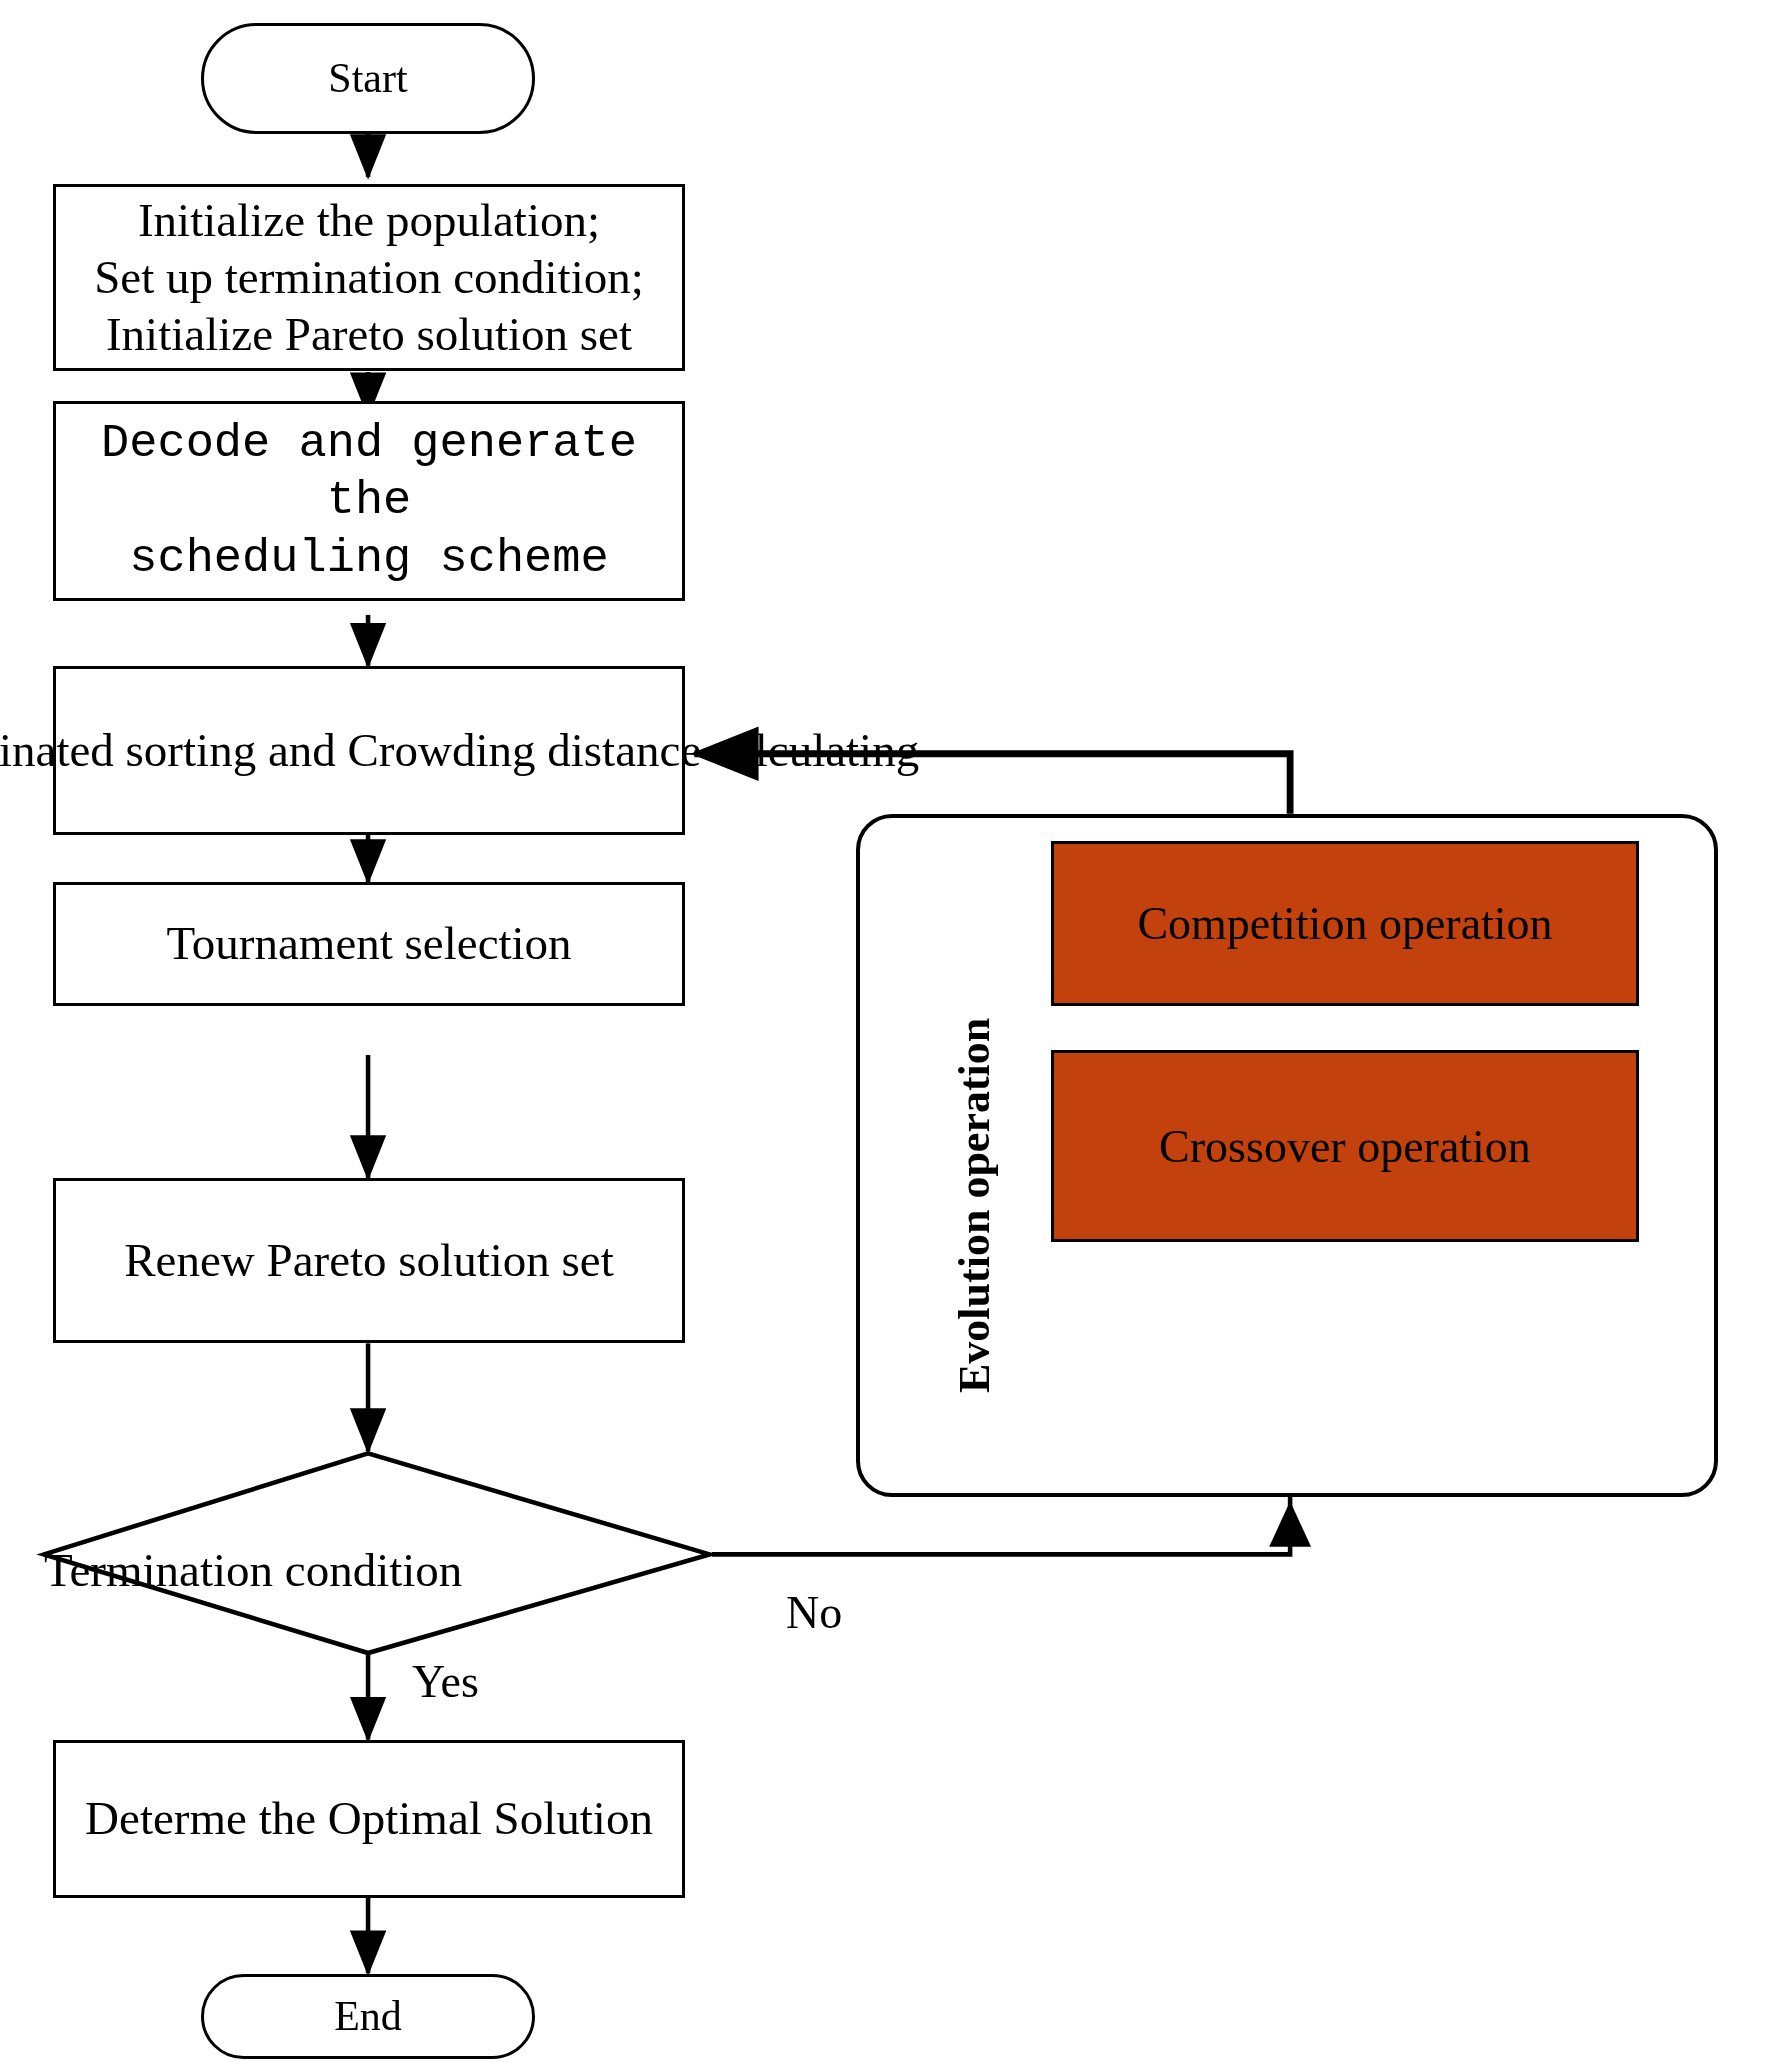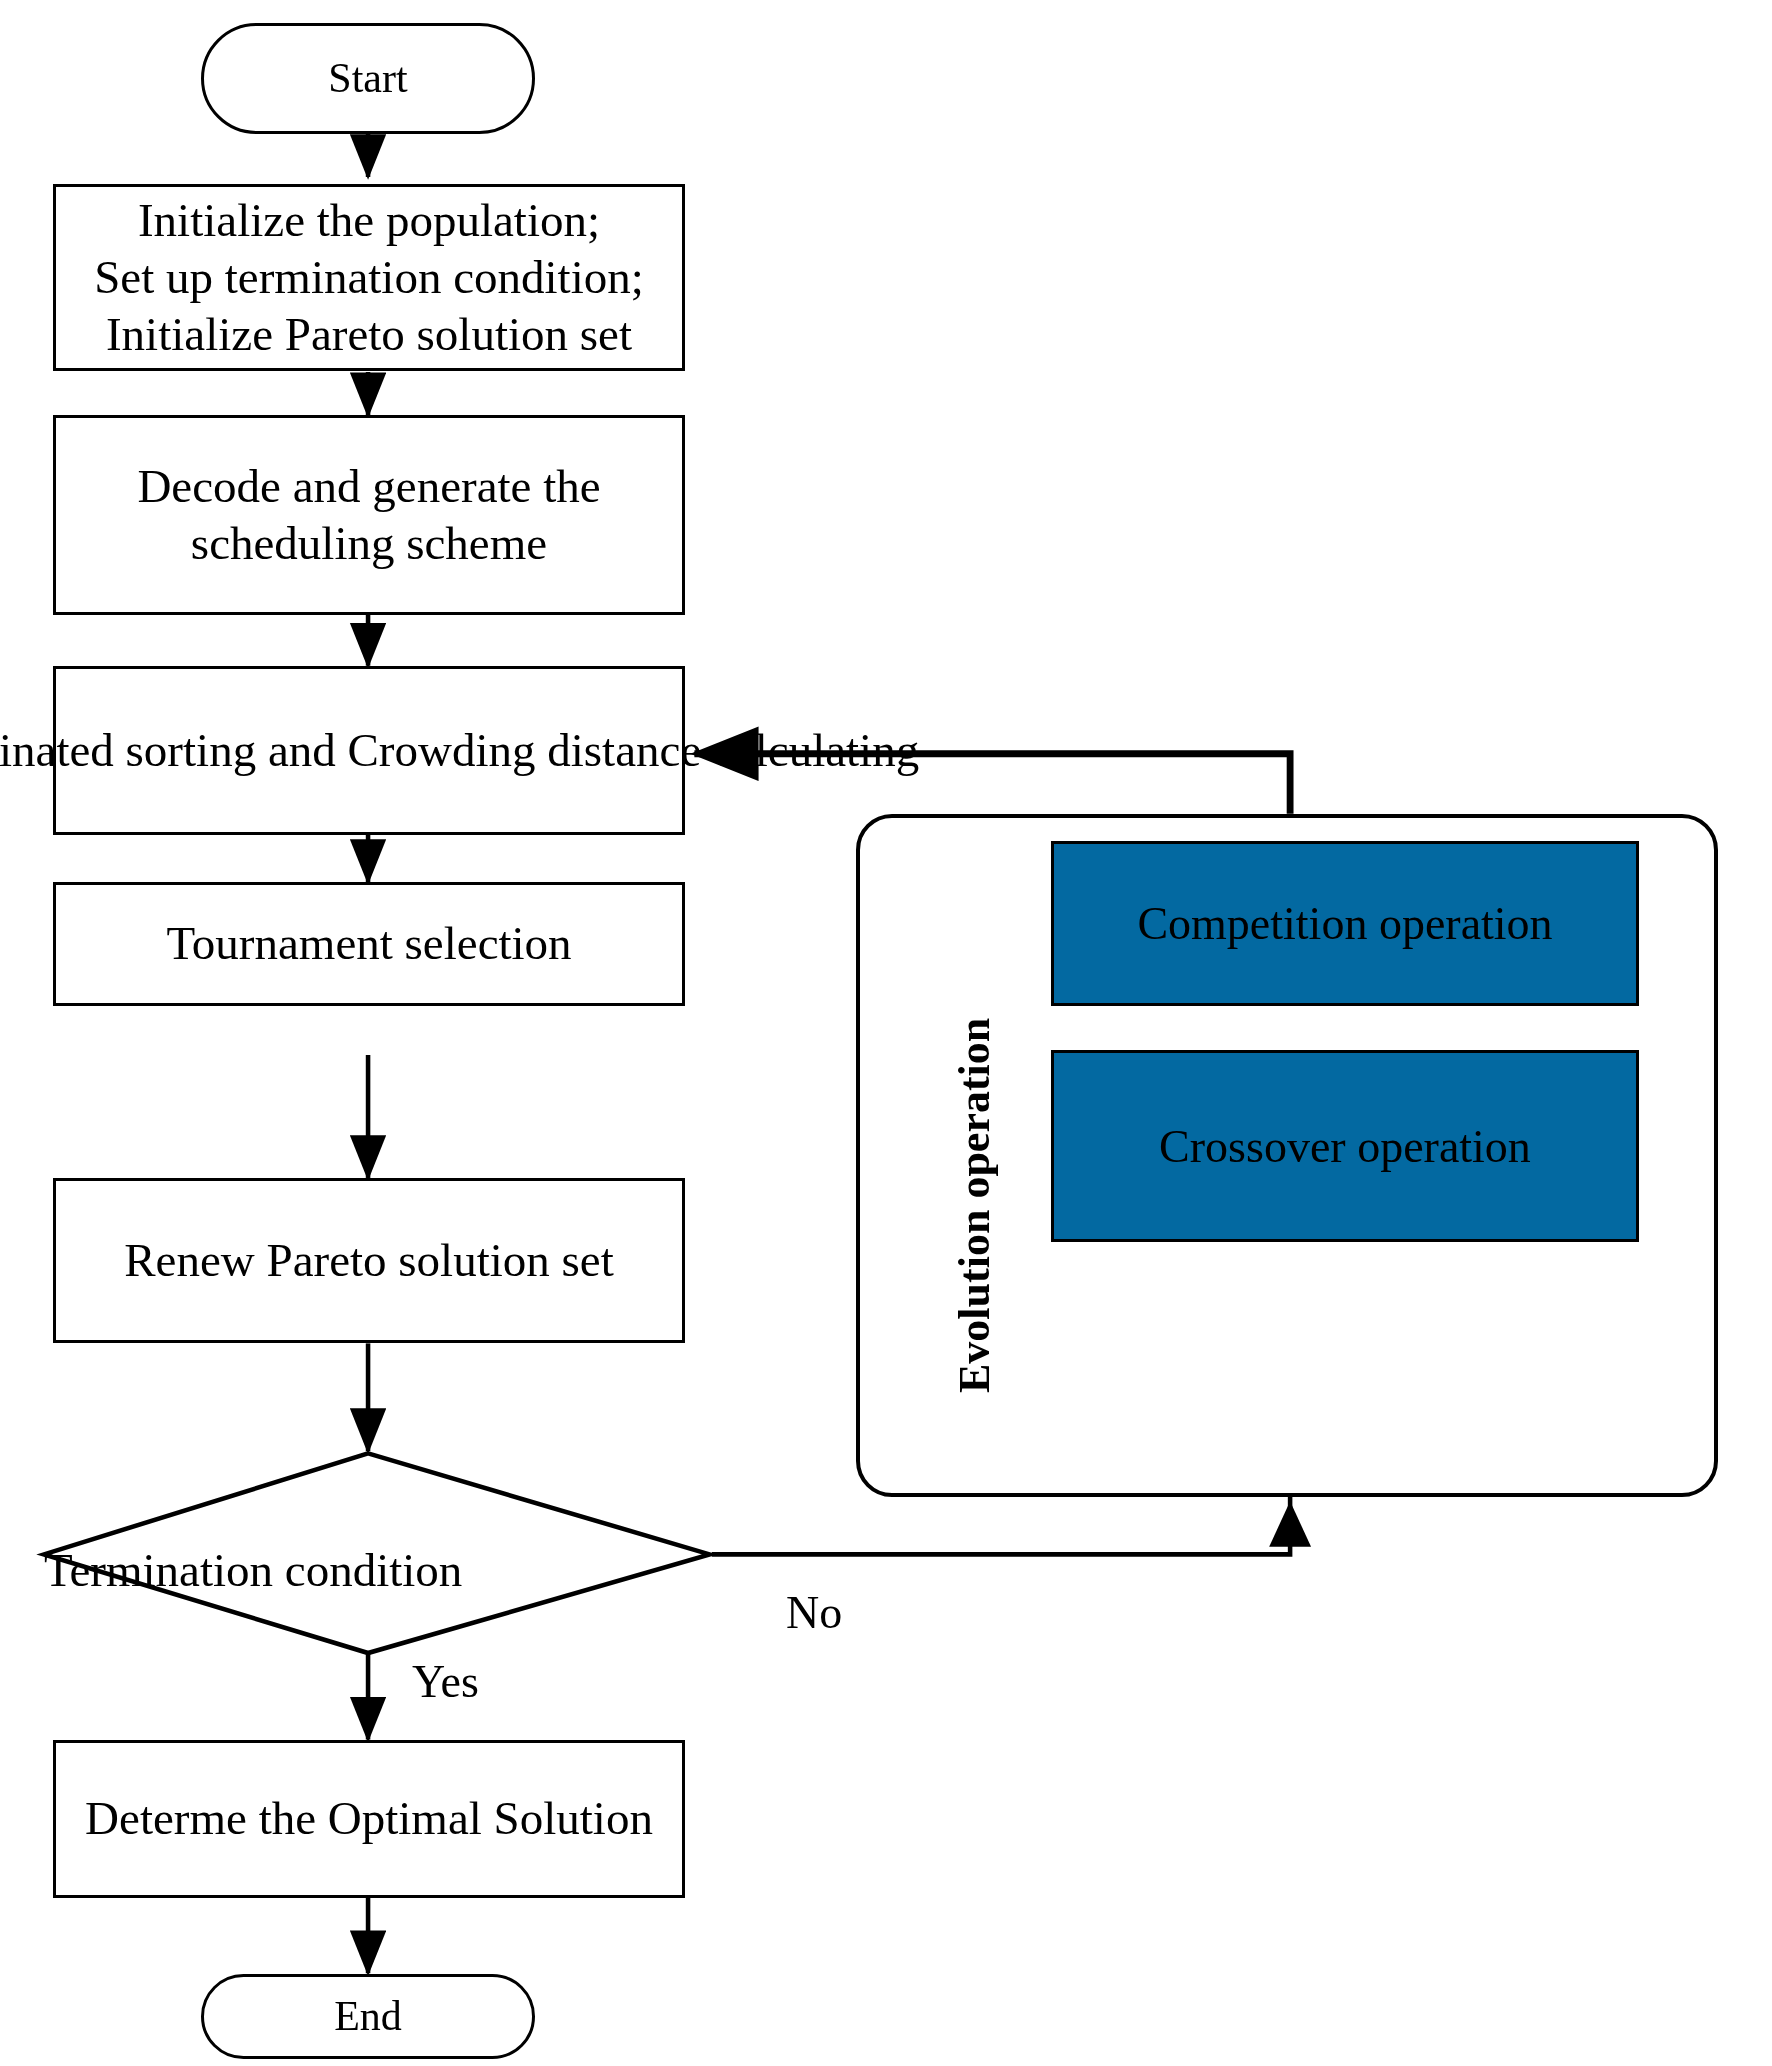--- a/index.html
+++ b/index.html
@@ -62,21 +62,21 @@
     font-size: 44px;
     color: #000000;
     white-space: nowrap;
     transform-origin: 0 0;
     transform: rotate(-90deg);
   }
   .sub-node {
     position: absolute;
     box-sizing: border-box;
     border: 3.8px solid #000000;
-    background: #0369a1;
+    background: #c2410c;
     display: flex;
     align-items: center;
     justify-content: center;
     text-align: center;
     font-size: 46px;
     color: #000000;
   }
   .edge-label {
     position: absolute;
     font-family: "Liberation Serif", "DejaVu Serif", serif;
@@ -137,21 +137,21 @@
   <div class="node terminator" style="left:201px; top:23px; width:334px; height:111px;">
     <span>Start</span>
   </div>
 
   <div class="node process" style="left:53px; top:184px; width:632px; height:187px;">
     <span>Initialize the population;
 Set up termination condition;
 Initialize Pareto solution set</span>
   </div>
 
-  <div class="node process" style="left:53px; top:415px; width:632px; height:200px;">
+  <div class="node process" style="left:53px; top:401px; width:632px; height:200px;font-family:Liberation Mono, monospace;">
     <span>Decode and generate the
 scheduling scheme</span>
   </div>
 
   <div class="node process overflow" style="left:53px; top:666px; width:632px; height:169px;">
     <span>Non-dominated sorting and
 Crowding distance calculating</span>
   </div>
 
   <div class="node process" style="left:53px; top:882px; width:632px; height:124px;">

